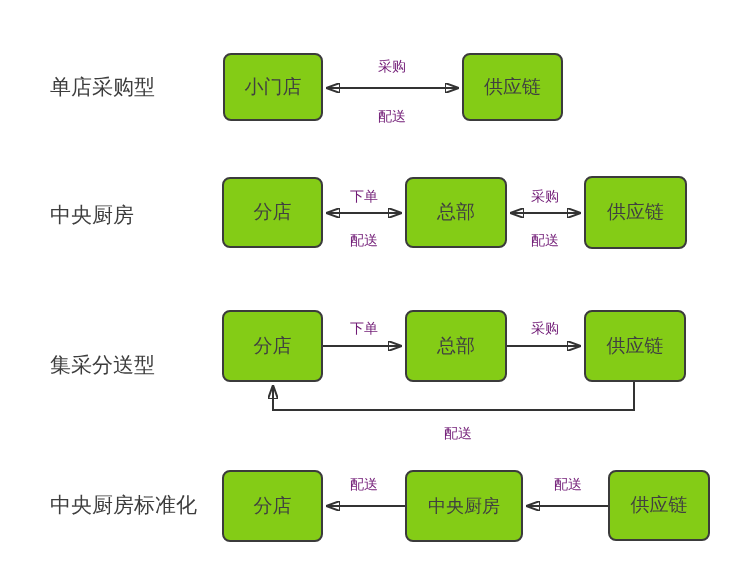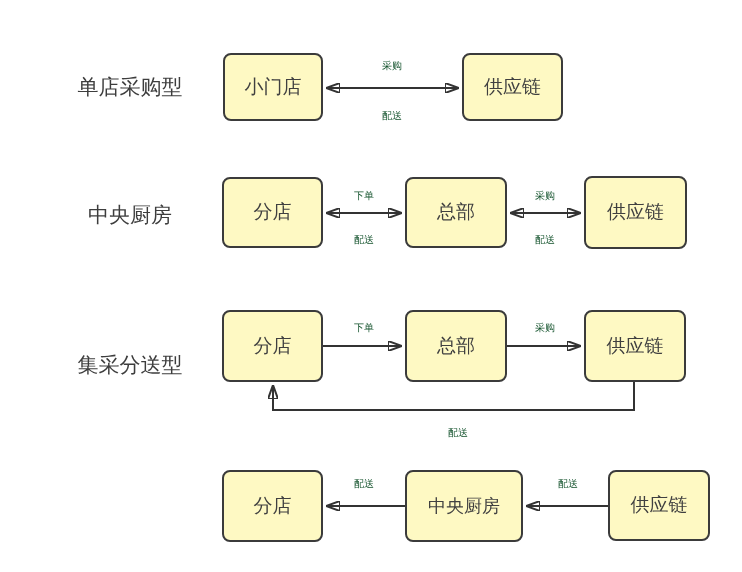--- a/index.html
+++ b/index.html
@@ -3,33 +3,33 @@
 <meta charset="utf-8">
 <style>
   html,body{margin:0;padding:0;background:#fff;}
   .canvas{
     position:relative;width:742px;height:572px;background:#ffffff;
     font-family:"Liberation Sans","DejaVu Sans",sans-serif;color:#404040;overflow:hidden;
   }
   .edges{position:absolute;left:0;top:0;width:742px;height:572px;}
   .edges path{stroke:#333333;stroke-width:2;fill:none;}
   .node{
-    position:absolute;box-sizing:border-box;background:#fef9c3;
+    position:absolute;box-sizing:border-box;background:#84cc16;
     border:2px solid #3b3b3b;border-radius:8px;
     display:flex;align-items:center;justify-content:center;
     font-size:19px;line-height:1.4;text-align:center;white-space:nowrap;
   }
   .node.two-line{font-size:18px;line-height:1.5;}
   .row-label{
-    position:absolute;width:160px;left:50px;text-align:center;
+    position:absolute;width:160px;left:50px;
     font-size:21px;line-height:26px;white-space:nowrap;color:#3d3d3d;
   }
   .edge-label{
     position:absolute;transform:translateX(-50%);
-    font-size:10px;line-height:18px;white-space:nowrap;color:#14532d;
+    font-size:14px;line-height:18px;white-space:nowrap;color:#701a75;
   }
 </style>
 </head>
 <body>
 
 <div class="canvas">
 
   <svg class="edges" viewBox="0 0 742 572" xmlns="http://www.w3.org/2000/svg">
     <defs>
       <marker id="ah" viewBox="0 0 14 10" markerWidth="14" markerHeight="10" refX="13" refY="5" orient="auto-start-reverse" markerUnits="userSpaceOnUse">
@@ -42,20 +42,21 @@
     <path d="M323,346 H401" marker-end="url(#ah)"></path>
     <path d="M507,346 H580" marker-end="url(#ah)"></path>
     <path d="M634,382 L634,410 L273,410 L273,386" marker-end="url(#ah)"></path>
     <path d="M405,506 H327" marker-end="url(#ah)"></path>
     <path d="M608,506 H527" marker-end="url(#ah)"></path>
   </svg>
 
   <div class="row-label" style="top:74px;">单店采购型</div>
   <div class="row-label" style="top:202px;">中央厨房</div>
   <div class="row-label" style="top:352px;">集采分送型</div>
+  <div class="row-label" style="top:492px;">中央厨房标准化</div>
 
   <div class="node" style="left:223px;top:53px;width:100px;height:68px;">小门店</div>
   <div class="node" style="left:462px;top:53px;width:101px;height:68px;">供应链</div>
 
   <div class="node" style="left:222px;top:177px;width:101px;height:71px;">分店</div>
   <div class="node" style="left:405px;top:177px;width:102px;height:71px;">总部</div>
   <div class="node" style="left:584px;top:176px;width:103px;height:73px;">供应链</div>
 
   <div class="node" style="left:222px;top:310px;width:101px;height:72px;">分店</div>
   <div class="node" style="left:405px;top:310px;width:102px;height:72px;">总部</div>

